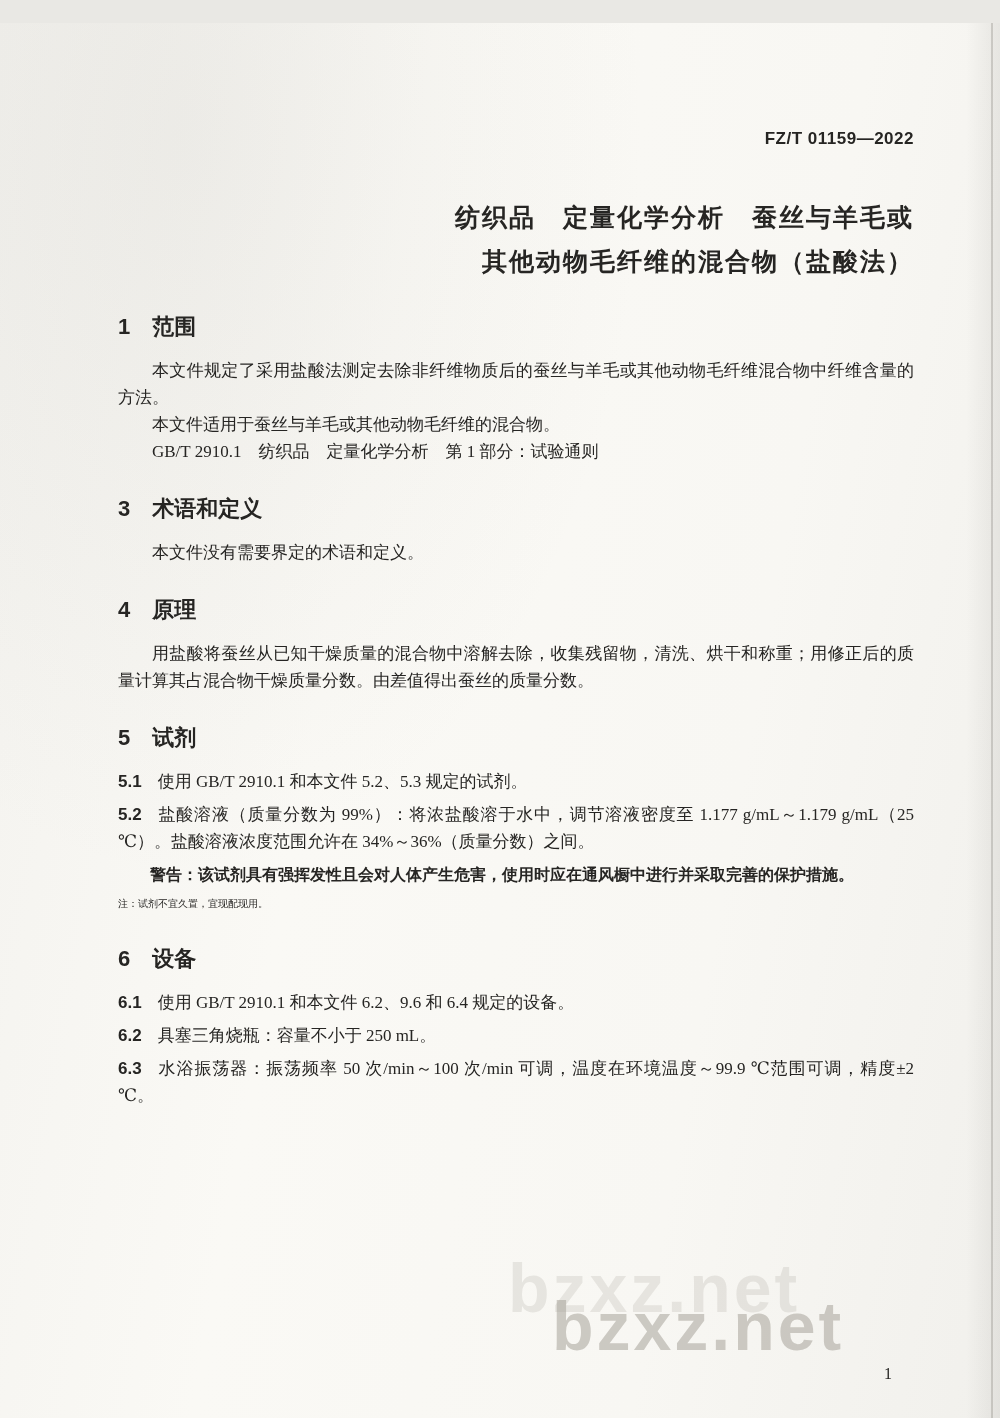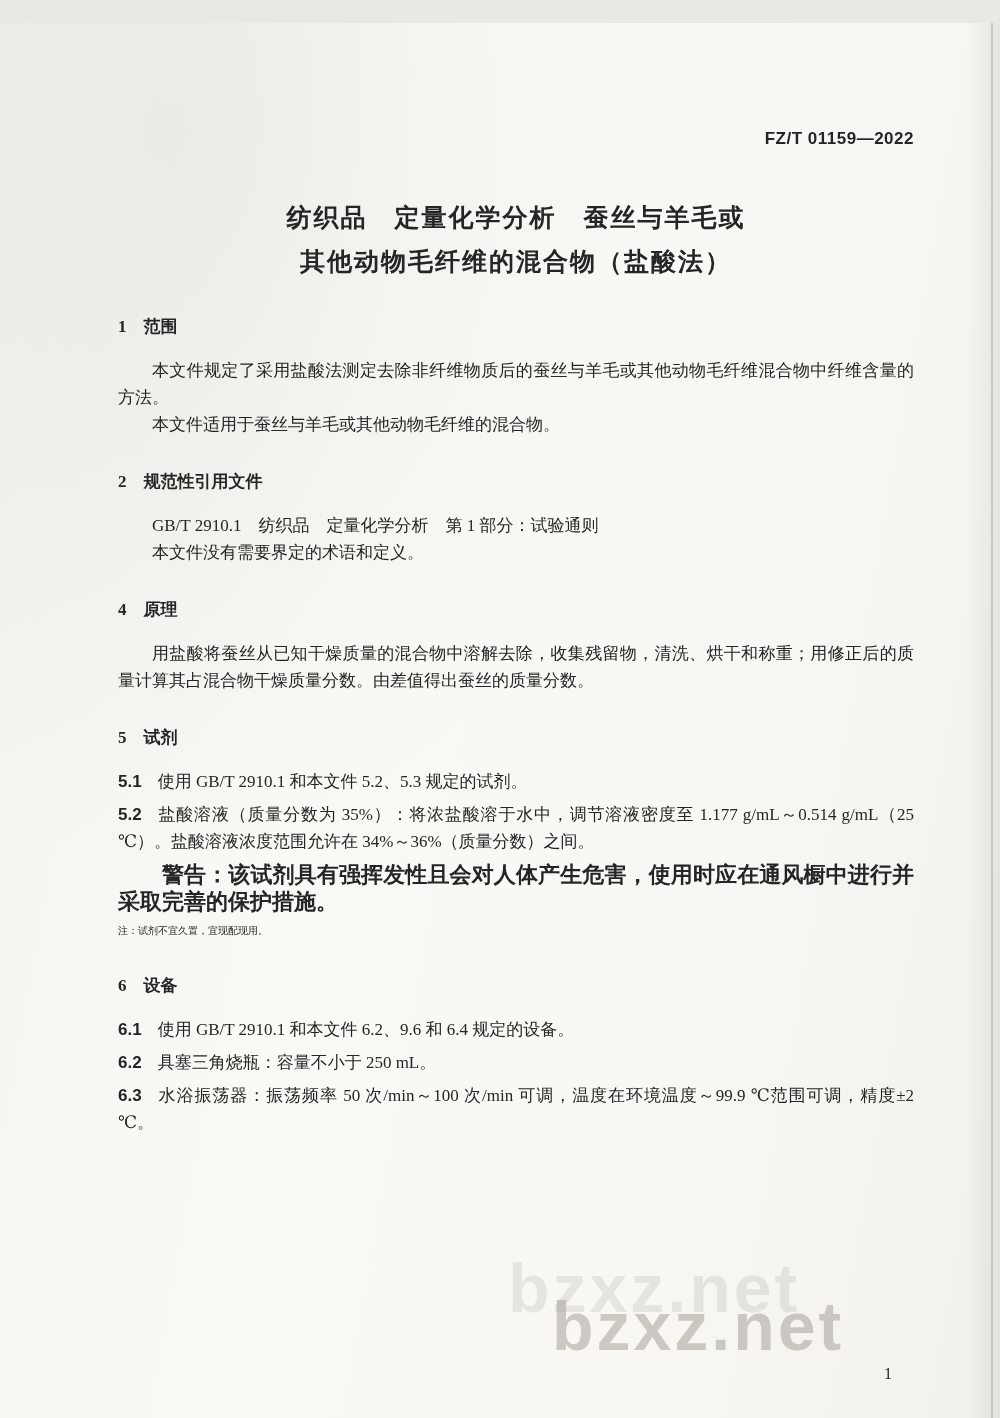--- a/index.html
+++ b/index.html
@@ -28,37 +28,37 @@
     font-family:"Liberation Sans","DejaVu Sans",sans-serif;
     font-weight:700;font-size:17px;line-height:20px;
     letter-spacing:.5px;
   }
   .title{
     margin:46px 0 0 0;
     text-align:center;
     font-family:"Liberation Sans","DejaVu Sans",sans-serif;
     font-weight:700;font-size:25px;line-height:44px;letter-spacing:2px;
   }
-  .title .tl{display:block;}
+  .title .tl{display:block;text-align:right;}
   .sec-heading{
     margin:34px 0 20px 0;
-    font-family:Liberation Serif, serif;
-    font-weight:700;font-size:17px;line-height:20px;
+    font-family:Liberation Sans, sans-serif;
+    font-weight:700;font-size:22px;line-height:20px;
   }
   p{margin:0;}
   .ind{text-indent:2em;}
   .clause{margin:6px 0;}
   .cnum{
     font-family:"Liberation Sans","DejaVu Sans",sans-serif;
     font-weight:700;padding-right:16px;
   }
   .warning{
     margin:4px 0;text-indent:2em;
     font-family:Liberation Sans, sans-serif;
-    font-weight:700;font-size:22px;
+    font-weight:700;font-size:16px;
   }
   .note{
     margin:4px 0;font-size:10px;line-height:23px;
   }
   .page-number{
     position:absolute;z-index:2;
     top:1342px;right:108px;
     font-size:16px;
   }
   .watermark{
@@ -93,34 +93,34 @@
 
     <h1 class="title">
       <span class="tl">纺织品　定量化学分析　蚕丝与羊毛或</span>
       <span class="tl">其他动物毛纤维的混合物（盐酸法）</span>
     </h1>
 
     <h2 class="sec-heading">1　范围</h2>
     <p class="ind">本文件规定了采用盐酸法测定去除非纤维物质后的蚕丝与羊毛或其他动物毛纤维混合物中纤维含量的方法。</p>
     <p class="ind">本文件适用于蚕丝与羊毛或其他动物毛纤维的混合物。</p>
 
-    <h2 class="sec-heading">2　规范性引用文件</h2>
     <p class="ind">GB/T 2910.1　纺织品　定量化学分析　第 1 部分：试验通则</p>
 
+    <h2 class="sec-heading">3　术语和定义</h2>
     <p class="ind">本文件没有需要界定的术语和定义。</p>
 
     <h2 class="sec-heading">4　原理</h2>
     <p class="ind">用盐酸将蚕丝从已知干燥质量的混合物中溶解去除，收集残留物，清洗、烘干和称重；用修正后的质量计算其占混合物干燥质量分数。由差值得出蚕丝的质量分数。</p>
 
     <h2 class="sec-heading">5　试剂</h2>
     <p class="clause">
       <span class="cnum">5.1</span><span>使用 GB/T 2910.1 和本文件 5.2、5.3 规定的试剂。</span>
     </p>
     <p class="clause">
-      <span class="cnum">5.2</span><span>盐酸溶液（质量分数为 35%）：将浓盐酸溶于水中，调节溶液密度至 1.177 g/mL～0.514 g/mL（25 ℃）。盐酸溶液浓度范围允许在 34%～36%（质量分数）之间。</span>
+      <span class="cnum">5.2</span><span>盐酸溶液（质量分数为 99%）：将浓盐酸溶于水中，调节溶液密度至 1.177 g/mL～1.179 g/mL（25 ℃）。盐酸溶液浓度范围允许在 34%～36%（质量分数）之间。</span>
     </p>
     <p class="warning">警告：该试剂具有强挥发性且会对人体产生危害，使用时应在通风橱中进行并采取完善的保护措施。</p>
     <p class="note">注：试剂不宜久置，宜现配现用。</p>
 
     <h2 class="sec-heading">6　设备</h2>
     <p class="clause">
       <span class="cnum">6.1</span><span>使用 GB/T 2910.1 和本文件 6.2、9.6 和 6.4 规定的设备。</span>
     </p>
     <p class="clause">
       <span class="cnum">6.2</span><span>具塞三角烧瓶：容量不小于 250 mL。</span>

